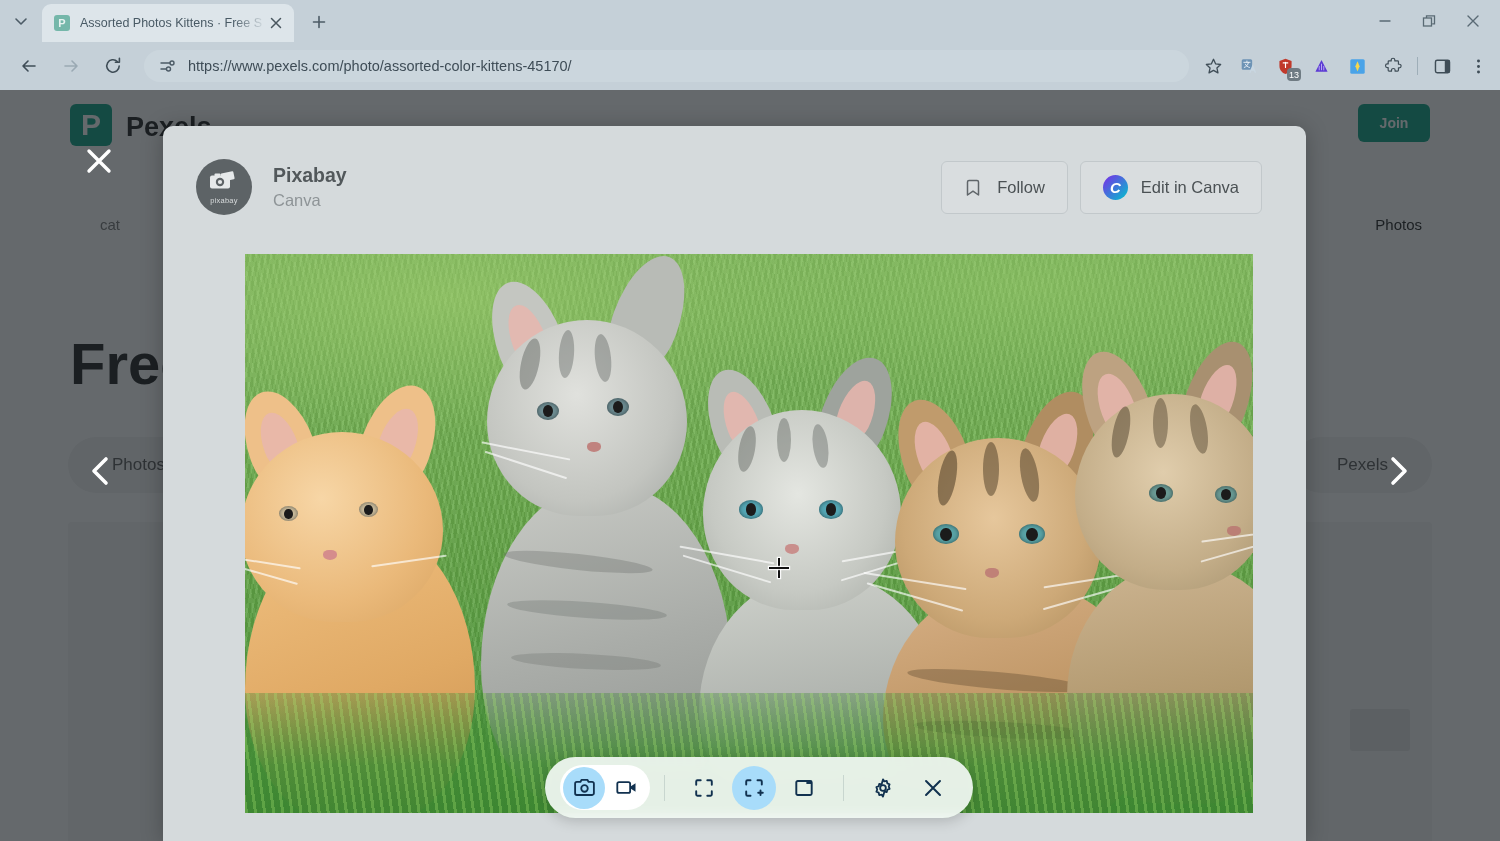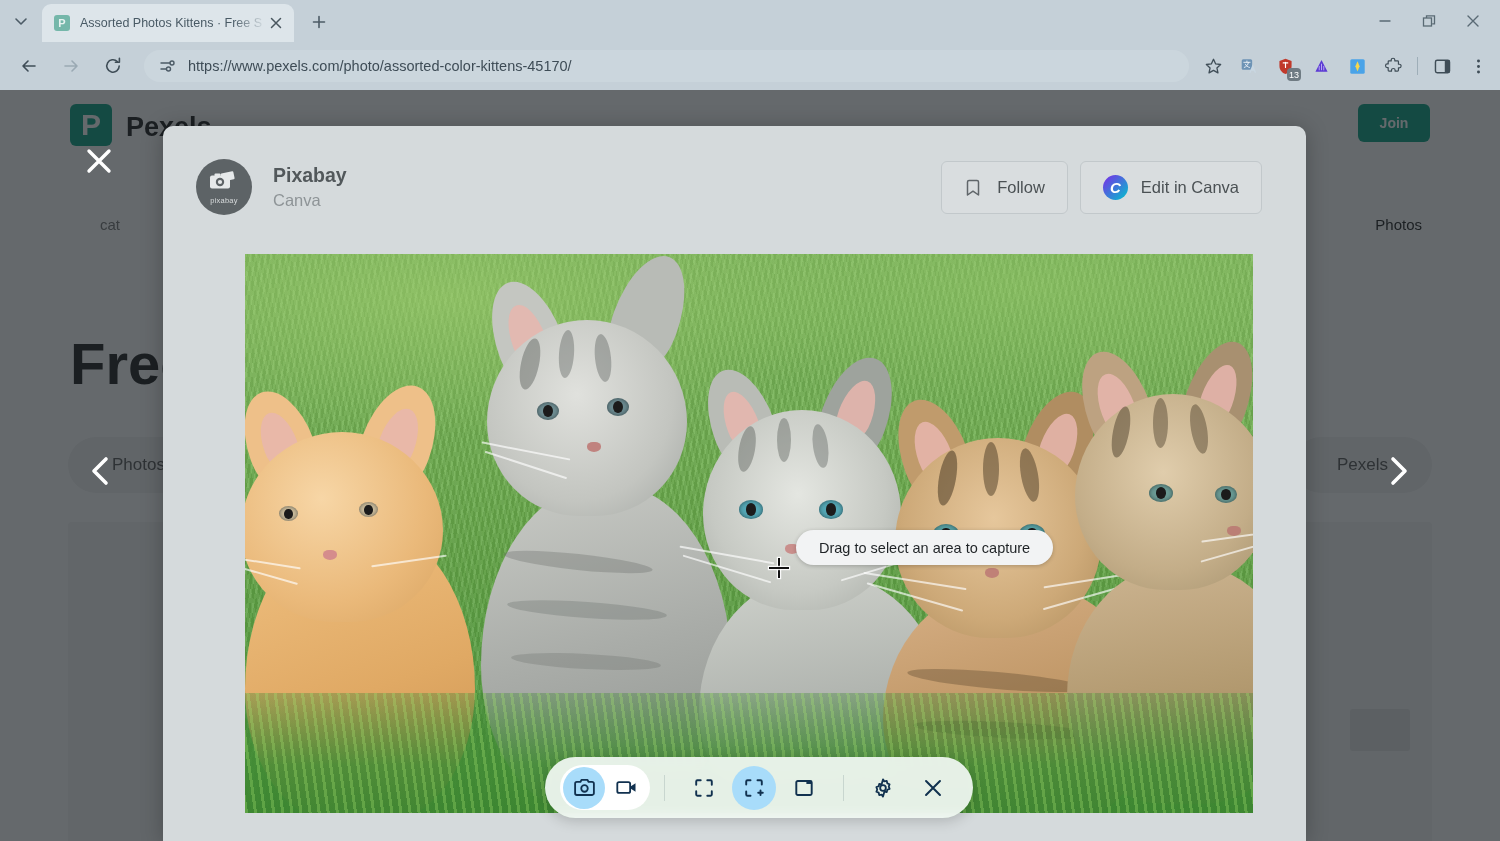--- a/index.html
+++ b/index.html
@@ -648,21 +648,20 @@
           <div class="wh" style="left:148px; top:214px; width:92px; transform:rotate(-16deg);"></div>
         </div>
 
         <div style="position:absolute; left:0; bottom:0; width:100%; height:120px;
                     background:
                       repeating-linear-gradient(82deg, rgba(120,185,85,.55) 0 3px, rgba(60,130,50,.35) 3px 9px),
                       linear-gradient(180deg, rgba(90,160,70,0) 0%, rgba(70,145,55,.85) 60%, rgba(60,135,48,.95) 100%);"></div>
       </div>
     </div>
 
-    <div class="tooltip">Drag to select an area to capture</div>
     <div class="crosshair"></div>
   </div>
 
   <div class="capture-bar">
 
     <div class="mode-group">
       <div class="mode-btn sel">
         <svg width="23" height="23" viewBox="0 0 24 24">
           <path d="M9 4h6l1.3 2.2H20a1.8 1.8 0 0 1 1.8 1.8v10A1.8 1.8 0 0 1 20 19.8H4A1.8 1.8 0 0 1 2.2 18V8A1.8 1.8 0 0 1 4 6.2h3.7z" fill="none" stroke="currentColor" stroke-width="1.9" stroke-linejoin="round"></path>
           <circle cx="12" cy="13" r="3.4" fill="none" stroke="currentColor" stroke-width="1.9"></circle>

